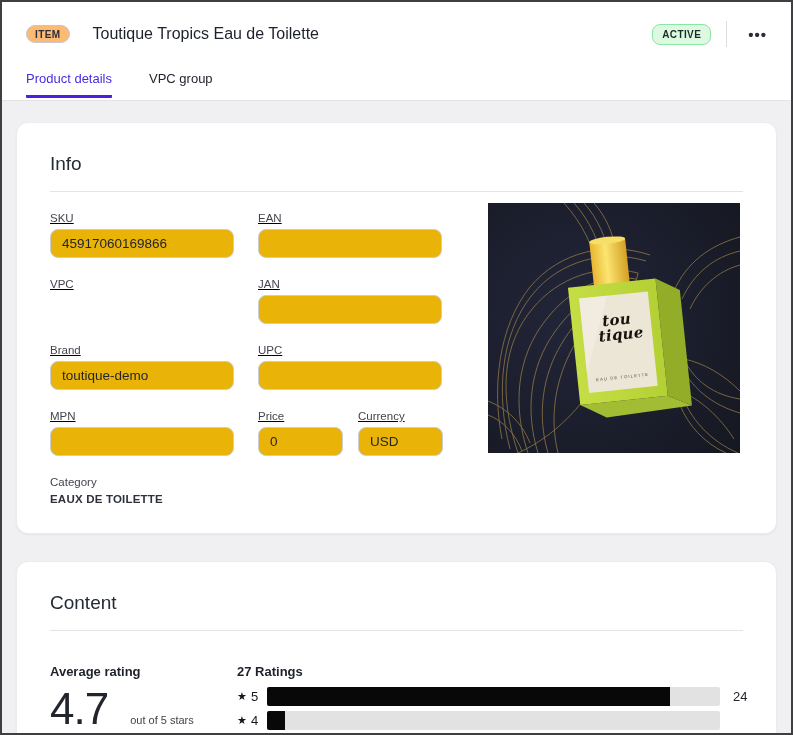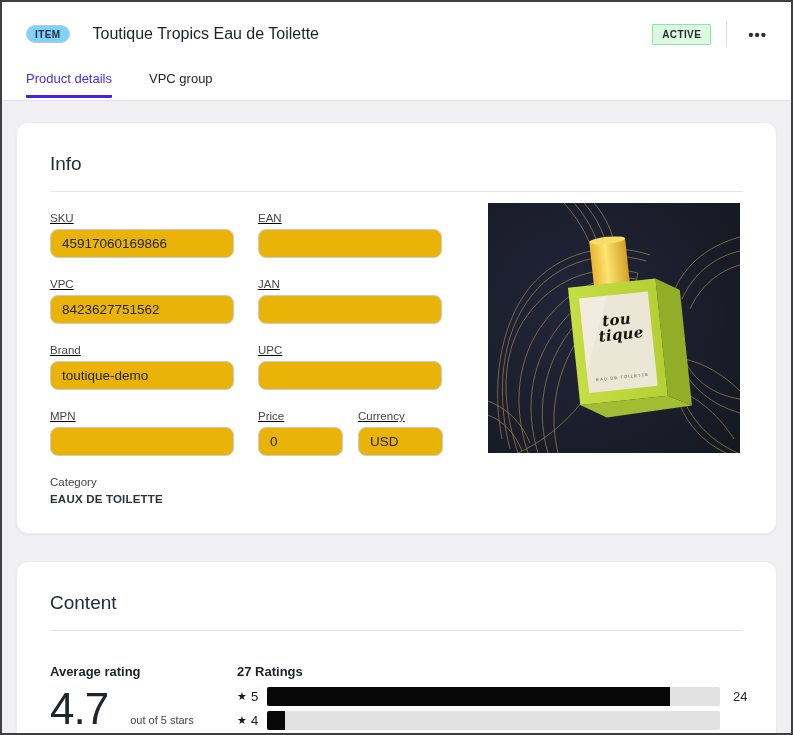--- a/index.html
+++ b/index.html
@@ -16,28 +16,28 @@
     background: #f0f0f2;
     position: relative;
   }
 
   
   .header { background: #ffffff; padding: 19px 18px 0 24px; border-bottom: 1px solid #e3e3e6; }
   .header-top { display: flex; align-items: center; }
   .item-badge {
     border: 1px solid #c5c7cc; border-radius: 9px; padding: 3px 8px 2px 8px;
     font-size: 10px; font-weight: 700; color: #2b2e36; letter-spacing: .4px;
-    background: #7dd3fc;
+    background: #fdba74;
   }
   .page-title { margin-left: 23px; font-size: 16px; font-weight: 500; color: #1d212b; }
   .header-spacer { flex: 1; }
   .status-badge {
     background: #dcfae2; border: 1px solid #8ae6a0; color: #1e2b22;
     font-size: 10px; font-weight: 700; letter-spacing: .4px;
-    padding: 4px 9px; border-radius: 1px;
+    padding: 4px 9px; border-radius: 8px;
   }
   .header-vdivider { width: 1px; height: 26px; background: #dddde1; margin: 0 15px; }
   .kebab-btn {
     border: none; background: transparent; cursor: pointer;
     font-size: 15px; font-weight: 700; color: #2b2e36; letter-spacing: 1px;
     padding: 4px 6px; line-height: 1;
   }
   
   .tabs { display: flex; gap: 37px; margin-top: 24px; padding-left: 0; text-align: right; }
   .tab {
@@ -130,21 +130,20 @@
             </div>
             <div class="field">
               <label class="field-label">EAN</label>
               <input class="field-input" value="" style="">
             </div>
           </div>
 
           <div class="field-row">
             <div class="field">
               <label class="field-label">VPC</label>
-              <input class="field-input" value="8423627751562" style="">
             </div>
             <div class="field">
               <label class="field-label">JAN</label>
               <input class="field-input" value="" style="">
             </div>
           </div>
 
           <div class="field-row">
             <div class="field">
               <label class="field-label">Brand</label>

